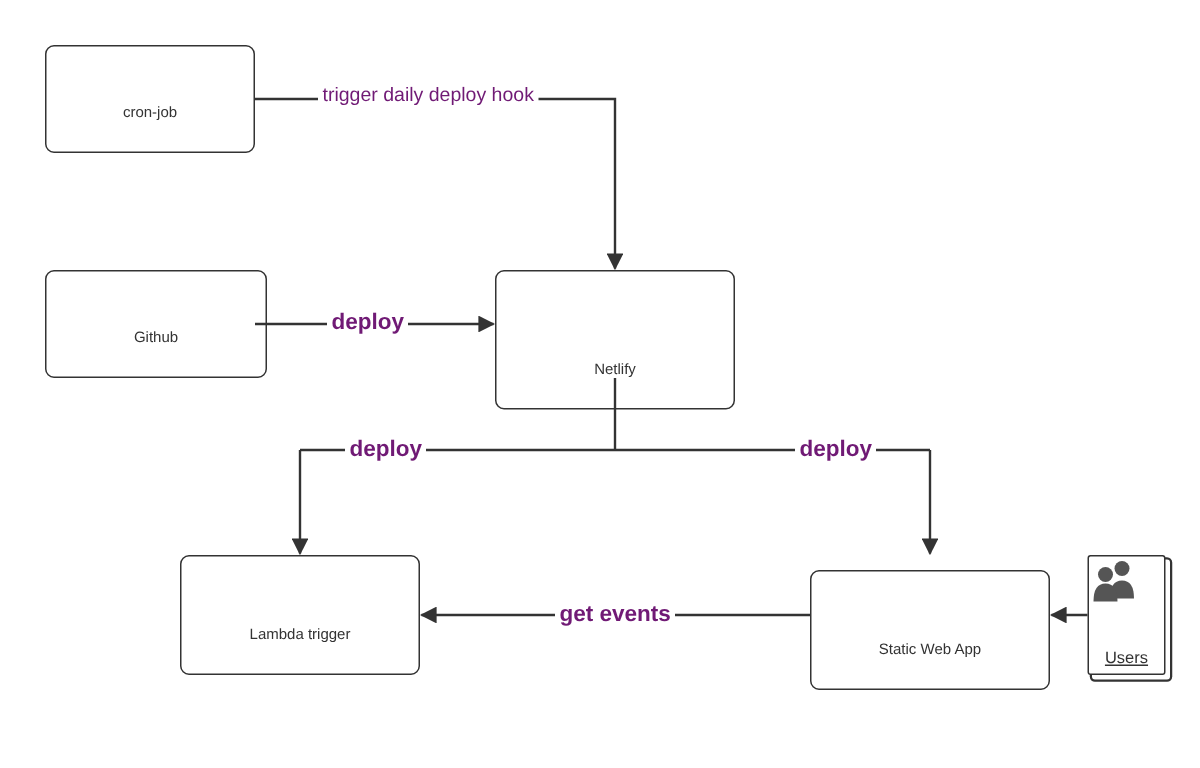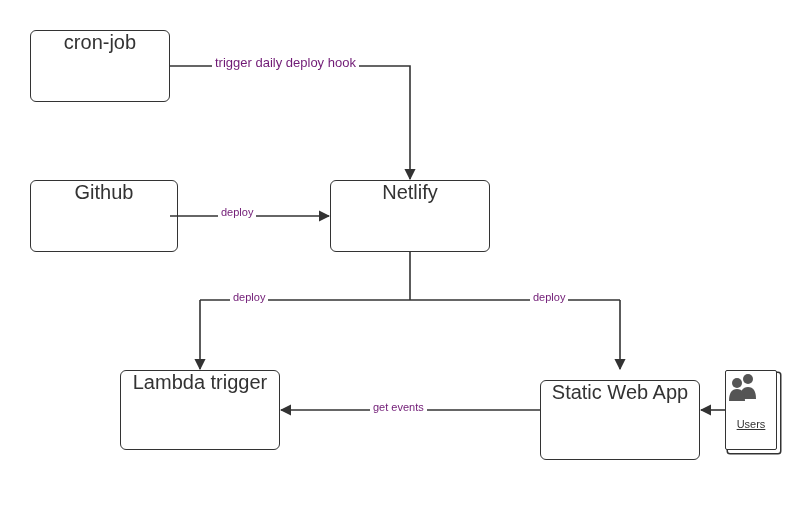--- a/index.html
+++ b/index.html
@@ -12,70 +12,70 @@
     color: #333333;
     position: relative;
     overflow: hidden;
   }
   .node {
     position: absolute;
     border: 1.5px solid #333;
     border-radius: 6px;
     background: #fff;
     display: flex;
-    align-items: flex-start;
+    align-items: flex-end;
     justify-content: center;
     text-align: center;
-    font-size: 20px;
+    font-size: 10px;
     box-sizing: border-box;
-    padding: 0;
+    padding: 20px;
   }
   .users-node {
     position: absolute;
     border: 1.5px solid #333;
     border-radius: 2px;
     background: #fff;
     box-sizing: border-box;
     display: flex;
     flex-direction: column;
     align-items: center;
     justify-content: flex-start;
     padding-top: 8px;
     box-shadow: 3px 3px 0 0 #fff, 3px 3px 0 1.5px #333;
   }
   .users-label {
     font-size: 11px;
     margin-top: auto;
-    margin-bottom: 19px;
+    margin-bottom: 4px;
     color: #333;
     text-decoration: underline;
   }
   .edge-label {
     position: absolute;
     font-size: 13px;
     background: #fff;
     padding: 0 3px;
     white-space: nowrap;
     color: #701a75;
   }
-  .edge-label.bold { font-weight: normal; font-size: 11px; }
+  .edge-label.bold { font-weight: bold; font-size: 15px; }
   svg { position: absolute; top: 0; left: 0; pointer-events: none; }
 </style>
 </head>
 <body>
 
 <div class="node" style="left:30px; top:30px; width:140px; height:72px;">
   <span>cron-job</span>
 </div>
 
 <div class="node" style="left:30px; top:180px; width:148px; height:72px;">
   <span>Github</span>
 </div>
 
-<div class="node" style="left:330px; top:180px; width:160px; height:72px;">
+<div class="node" style="left:330px; top:180px; width:160px; height:93px;">
   <span>Netlify</span>
 </div>
 
 <div class="node" style="left:120px; top:370px; width:160px; height:80px;">
   <span>Lambda trigger</span>
 </div>
 
 <div class="node" style="left:540px; top:380px; width:160px; height:80px;">
   <span>Static Web App</span>
 </div>

